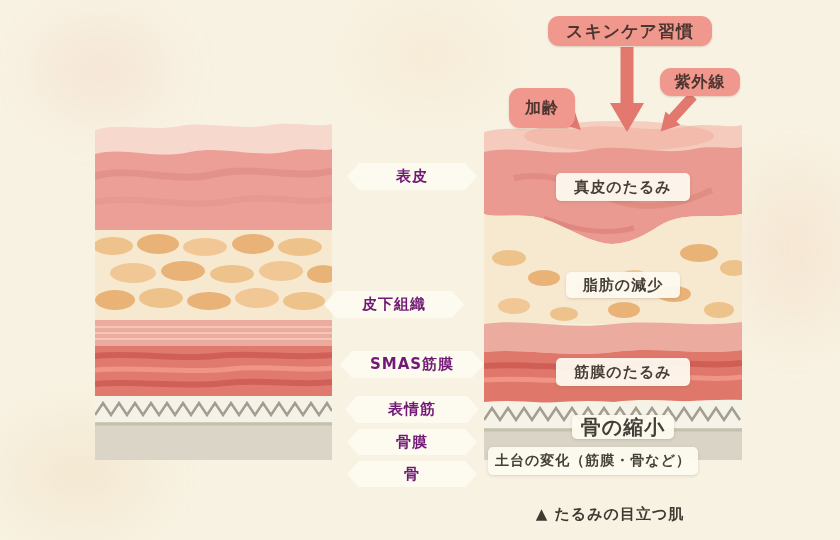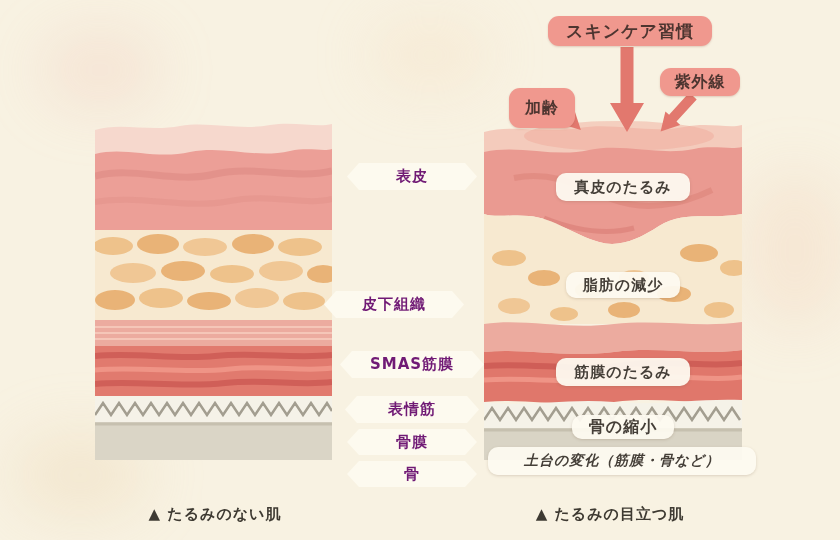--- a/index.html
+++ b/index.html
@@ -18,21 +18,21 @@
     font-weight:bold; font-size:15px; color:#701a75; letter-spacing:1px;margin-top:34px;
   }
   .pinkbox {
     position:absolute; display:flex; align-items:center; justify-content:center;
     background:#f0988e; border-radius:11px;
     font-weight:bold; color:#4d3530; box-shadow:0 1px 2px rgba(150,90,70,0.25);
     letter-spacing:1px;
   }
   .note {
     position:absolute; display:flex; align-items:center; justify-content:center;
-    background:rgba(253,250,240,0.94); border-radius:10px;
+    background:rgba(253,250,240,0.94); border-radius:5px;
     font-weight:bold; font-size:15px; color:#453f38;
     box-shadow:0 1px 3px rgba(120,90,70,0.22); letter-spacing:1px;
   }
   .caption {
     position:absolute; font-weight:bold; font-size:15px; color:#3e3a32;
     text-align:center; letter-spacing:1px;
   }
   svg { display:block; }
   .arrow-layer { position:absolute; left:0; top:0; pointer-events:none; }
 </style>
@@ -148,27 +148,24 @@
 
   <div class="note" style="left:556px; top:173px; width:134px; height:28px;">
     <span>真皮のたるみ</span>
   </div>
   <div class="note" style="left:566px; top:272px; width:114px; height:26px;">
     <span>脂肪の減少</span>
   </div>
   <div class="note" style="left:556px; top:358px; width:134px; height:28px;justify-content:center;">
     <span>筋膜のたるみ</span>
   </div>
-  <div class="note" style="left:572px; top:415px; width:102px; height:24px; font-size:16px;">
+  <div class="note" style="left:572px; top:415px; width:102px; height:24px; font-size:20px;">
     <span>骨の縮小</span>
   </div>
-  <div class="note" style="left:488px; top:447px; width:268px; height:28px; font-size:14px;font-style:italic;">
+  <div class="note" style="left:488px; top:447px; width:210px; height:28px; font-size:14px;">
     <span>土台の変化（筋膜・骨など）</span>
   </div>
 
-  <div class="caption" style="left:110px; top:505px; width:210px;">
-    <span>▲ たるみのない肌</span>
-  </div>
   <div class="caption" style="left:480px; top:505px; width:260px;">
     <span>▲ たるみの目立つ肌</span>
   </div>
 
 </div>
 
 </body></html>

